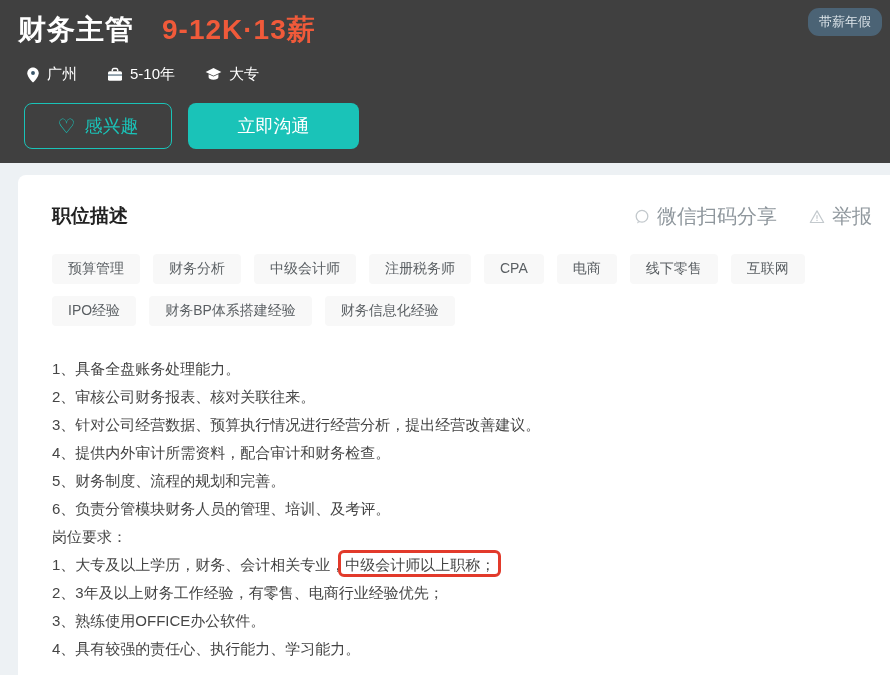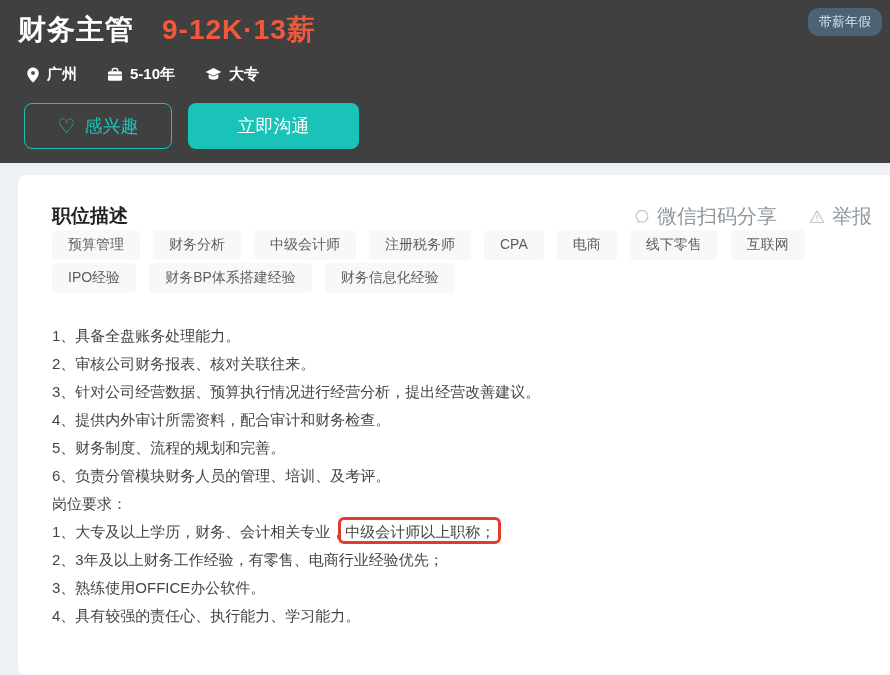--- a/index.html
+++ b/index.html
@@ -6,40 +6,40 @@
   html,body { width:890px; height:675px; overflow:hidden; background:#edf1f4;
     font-family:"Liberation Sans","DejaVu Sans",sans-serif; }
 
   
   .hdr { position:relative; height:163px; background:#404040; padding:11px 18px 0 18px; }
   .title-row { display:flex; align-items:baseline; }
   .job-title { color:#ffffff; font-size:28px; font-weight:bold; letter-spacing:1px; }
   .salary { color:#f05a3a; font-size:28px; font-weight:bold; margin-left:28px; letter-spacing:1px; }
   .benefit-badge { position:absolute; top:8px; right:8px; background:#4b6375; color:#dde5ea;
     font-size:13px; padding:5px 11px; border-radius:11px; }
-  .meta-row { display:flex; align-items:center; margin-top:16px; padding-left:8px; gap:30px;font-weight:bold; }
+  .meta-row { display:flex; align-items:center; margin-top:16px; padding-left:8px; gap:30px; }
   .meta-item { display:flex; align-items:center; gap:7px; color:#ffffff; font-size:15px; }
   .meta-item svg { display:block; }
   .btn-row { display:flex; gap:16px; margin-top:19px; padding-left:6px; }
   .btn { height:46px; border-radius:8px; font-size:18px; display:flex; align-items:center;
     justify-content:center; cursor:pointer; }
   .btn-outline { width:148px; border:1px solid #1ac3b8; color:#1ac3b8; background:transparent; gap:9px; }
   .btn-fill { width:171px; background:#1ac3b8; color:#ffffff; border:none; }
   .heart { font-size:20px; line-height:1; }
 
   
   .card { margin:12px 0 0 18px; width:872px; min-height:500px; background:#ffffff;
     border-radius:8px 0 0 8px; padding:28px 18px 40px 34px; }
   .card-head { display:flex; justify-content:space-between; align-items:flex-start; }
   .section-title { font-size:19px; font-weight:bold; color:#222222; }
   .head-actions { display:flex; align-items:center; gap:32px; margin-right:0; }
   .head-action { display:flex; align-items:center; gap:7px; color:#8f979d; font-size:20px; cursor:pointer; }
   .head-action svg { display:block; }
 
-  .tags { display:flex; flex-wrap:wrap; gap:3px 13px; max-width:800px; }
+  .tags { display:flex; flex-wrap:wrap; gap:12px 13px; margin-top:24px; max-width:800px; }
   .tag { background:#f8f8f8; color:#5a5f63; font-size:14px; padding:6px 16px; border-radius:4px;
     white-space:nowrap; }
 
   .desc { margin-top:29px; font-size:15px; color:#454545; }
   .desc-line { line-height:28px; }
   .hl { position:relative; }
   .hl::after { content:""; position:absolute; left:-7px; right:-6px; top:-6px; bottom:-4px;
     border:3px solid #e23a2b; border-radius:6px; pointer-events:none; }
 </style>
 </head>

